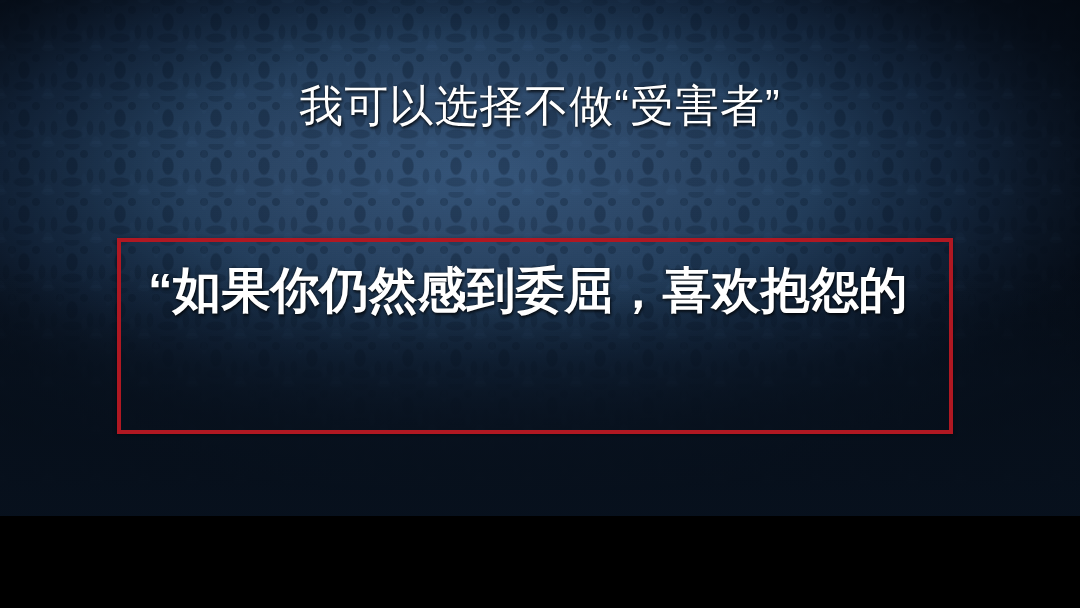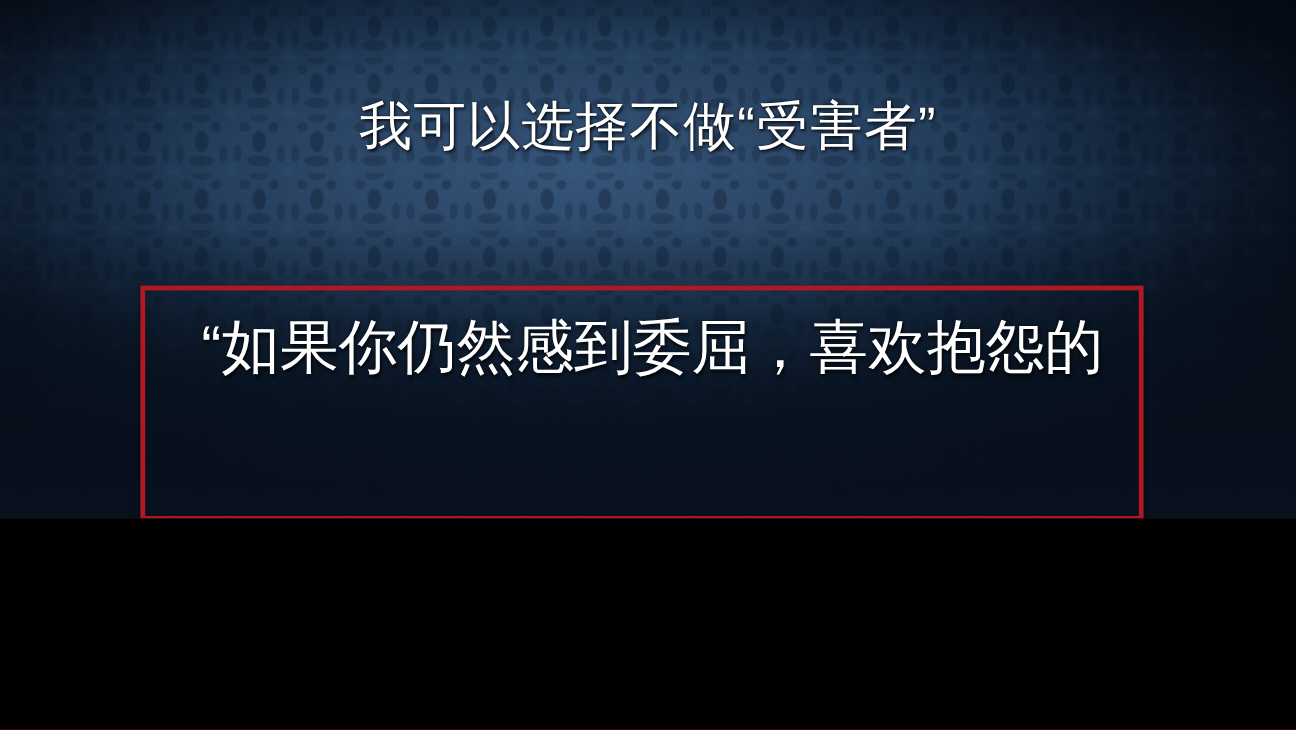--- a/index.html
+++ b/index.html
@@ -3,21 +3,21 @@
 <meta charset="utf-8">
 <style>
   html, body {
     margin: 0;
     padding: 0;
     background: #000;
   }
   #slide {
     position: relative;
     width: 1080px;
-    height: 432px;
+    height: 516px;
     overflow: hidden;
     font-family: "Liberation Sans", "DejaVu Sans", sans-serif;
     background-color: #7f1d1d;
   }
 
   
   .bg-base {
     position: absolute;
     inset: 0;
     background:
@@ -119,25 +119,24 @@
 
   .quote-text {
     position: absolute;
     left: 122px;
     top: 248px;
     width: 830px;
     color: #ffffff;
     font-size: 49px;
     line-height: 85px;
     letter-spacing: 0px;
-    font-weight: 400;
+    font-weight: 700;
     text-shadow:
       1px 2px 3px rgba(0,0,0,0.7),
       0 0 2px rgba(0,0,0,0.5);
-    margin-left: 20px;
   }
   .quote-line {
     display: block;
     white-space: nowrap;
   }
   .quote-line.first {
     padding-left: 26px;
   }
 </style>
 </head>

